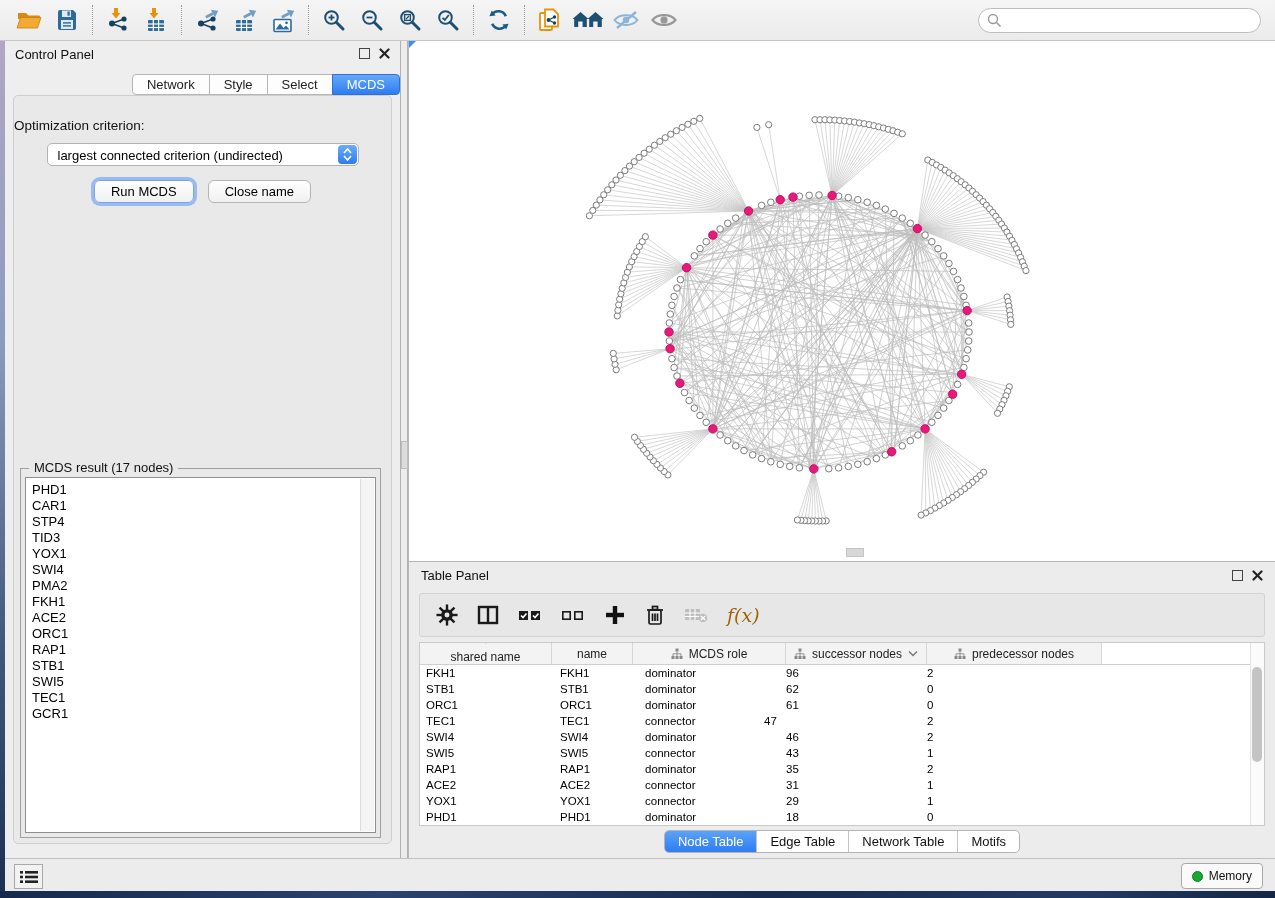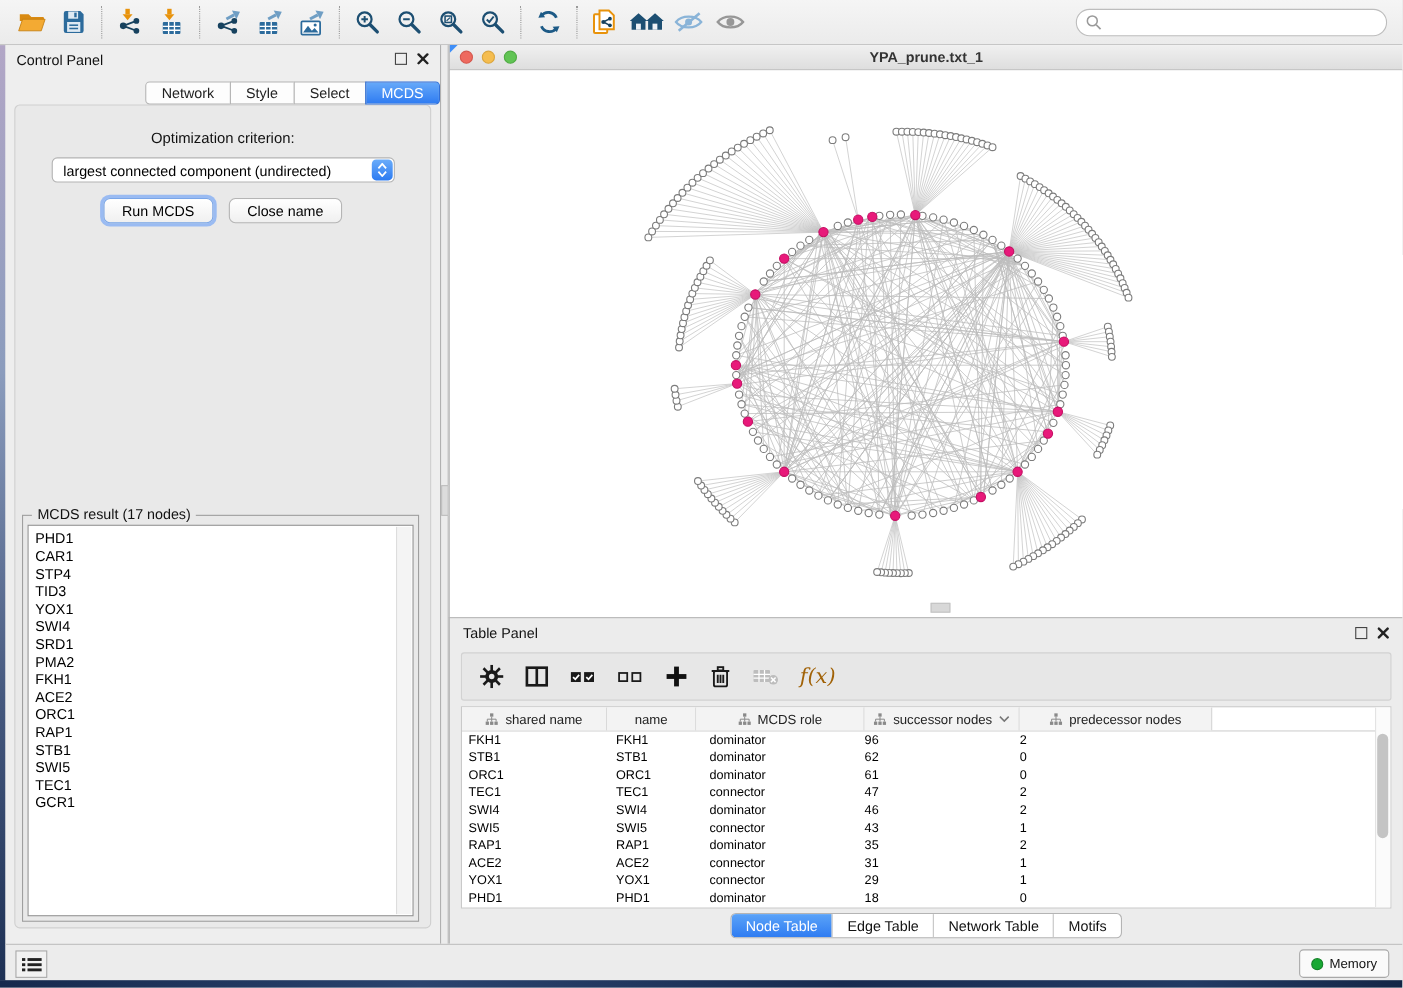--- a/index.html
+++ b/index.html
@@ -26,21 +26,21 @@
   .panel-title{position:absolute;left:10px;top:6px;font-size:13px;color:#111;}
   .panel-icons{position:absolute;right:10px;top:7px;display:flex;gap:9px;align-items:center;}
   .float-ic{width:9px;height:9px;border:1.6px solid #444;}
   .tabbar{position:absolute;top:33px;left:0;right:0;display:flex;justify-content:flex-end;z-index:2;}
   .tab{padding:2px 14px;font-size:13px;background:#fdfdfd;border:1px solid #b6b6b6;margin-left:-1px;color:#222;}
   .tab:first-child{border-radius:4px 0 0 4px;}
   .tab:last-child{border-radius:0 4px 4px 0;}
   .tab.active{background:linear-gradient(#66a9f9,#2f7cf2);color:#fff;border-color:#2f6fd8;}
   #cp-content{position:absolute;left:8px;top:54px;right:8px;bottom:14px;background:#e9e9e9;
     border:1px solid #cfcfcf;border-radius:5px;}
-  #opt-label{text-align:center;margin-top:22px;font-size:13.5px;color:#111;}
+  #opt-label{text-align:left;margin-top:22px;font-size:13.5px;color:#111;}
   #dropdown{position:relative;width:312px;height:23px;margin:10px auto 0 auto;background:#fff;
     border:1px solid #b3b3b3;border-radius:5px;font-size:13px;line-height:23px;padding-left:10px;box-sizing:border-box;}
   #dd-step{position:absolute;right:1px;top:1px;width:19px;height:19px;border-radius:4px;
     background:linear-gradient(#6aacfa,#2d7bf1);display:flex;flex-direction:column;align-items:center;justify-content:center;gap:1px;}
   .btn-row{display:flex;justify-content:center;gap:14px;margin-top:14px;}
   .mac-btn{height:23px;padding:0 16px;background:linear-gradient(#ffffff,#f0f0f0);border:1px solid #b5b5b5;
     border-radius:6px;font-size:13px;font-family:"Liberation Sans",sans-serif;}
   .focus-ring{box-shadow:0 0 0 3px rgba(90,150,250,.55);border-color:#7aa6e8;}
   #result-group{position:absolute;left:6px;right:10px;top:372px;height:368px;border:1px solid #9f9f9f;}
   #result-legend{position:absolute;top:-9px;left:8px;background:#e9e9e9;padding:0 5px;font-size:13px;color:#111;}
@@ -308,21 +308,21 @@
   </div>
   <div class="tabbar" id="cp-tabbar">
       <div class="tab">Network</div>
       <div class="tab">Style</div>
       <div class="tab">Select</div>
       <div class="tab active">MCDS</div>
     </div>
   <div id="cp-content">
     <div id="opt-label">Optimization criterion:</div>
     <div id="dropdown">
-      <span>largest connected component (undirected)</span>
+      <span>largest connected criterion (undirected)</span>
       <div id="dd-step">
         <svg width="9" height="6" viewBox="0 0 9 6">
             <polyline points="1,5 4.5,1 8,5" fill="none" stroke="#fff" stroke-width="1.6"></polyline>
           </svg>
         <svg width="9" height="6" viewBox="0 0 9 6">
             <polyline points="1,1 4.5,5 8,1" fill="none" stroke="#fff" stroke-width="1.6"></polyline>
           </svg>
       </div>
     </div>
     <div class="btn-row">
@@ -332,21 +332,20 @@
     <div id="result-group">
       <div id="result-legend">MCDS result (17 nodes)</div>
       <div id="result-list">
         <div id="result-items">
             <div class="result-item">PHD1</div>
             <div class="result-item">CAR1</div>
             <div class="result-item">STP4</div>
             <div class="result-item">TID3</div>
             <div class="result-item">YOX1</div>
             <div class="result-item">SWI4</div>
-            <div class="result-item">SRD1</div>
             <div class="result-item">PMA2</div>
             <div class="result-item">FKH1</div>
             <div class="result-item">ACE2</div>
             <div class="result-item">ORC1</div>
             <div class="result-item">RAP1</div>
             <div class="result-item">STB1</div>
             <div class="result-item">SWI5</div>
             <div class="result-item">TEC1</div>
             <div class="result-item">GCR1</div>
           </div>
@@ -357,28 +356,20 @@
 </div>
 
 <div id="v-splitter">
   <div id="v-grip"></div>
 </div>
 
 <div id="right-side">
 
   <div id="network-panel">
     <div id="net-corner"></div>
-    <div id="net-titlebar">
-      <div id="traffic">
-        <div class="tl red"></div>
-        <div class="tl yellow"></div>
-        <div class="tl green"></div>
-      </div>
-      <div id="net-title">YPA_prune.txt_1</div>
-    </div>
     <div id="net-canvas">
       <svg id="graph-svg" width="866" height="497" viewBox="0 0 866 497">
           <line x1="508.4" y1="164.6" x2="400.2" y2="404.7" stroke="#bdbdbd" stroke-width="0.7"></line>
           <line x1="508.4" y1="164.6" x2="390.4" y2="403.8" stroke="#bdbdbd" stroke-width="0.7"></line>
           <line x1="508.4" y1="164.6" x2="318.7" y2="376.7" stroke="#bdbdbd" stroke-width="0.7"></line>
           <line x1="508.4" y1="164.6" x2="335.0" y2="386.6" stroke="#bdbdbd" stroke-width="0.7"></line>
           <line x1="508.4" y1="164.6" x2="285.3" y2="191.9" stroke="#bdbdbd" stroke-width="0.7"></line>
           <line x1="508.4" y1="164.6" x2="380.7" y2="402.4" stroke="#bdbdbd" stroke-width="0.7"></line>
           <line x1="508.4" y1="164.6" x2="390.4" y2="403.8" stroke="#bdbdbd" stroke-width="0.7"></line>
           <line x1="508.4" y1="164.6" x2="318.7" y2="376.7" stroke="#bdbdbd" stroke-width="0.7"></line>
@@ -1101,21 +1092,21 @@
           <g stroke="#fff" stroke-width="1.4">
               <line x1="16.9" y1="10.9" x2="21.1" y2="15.1"></line>
               <line x1="21.1" y1="10.9" x2="16.9" y2="15.1"></line>
             </g>
         </svg>
       </span>
       <span class="fx">f(x)</span>
     </div>
     <div id="tbl">
       <div id="tbl-head">
-          <div class="th" style="left: 0px; width: 132px;">
+          <div class="th" style="left: 0px; width: 132px; flex-direction: column;">
             <svg width="12" height="12" viewBox="0 0 12 12">
               <g fill="#8a8a8a">
                 <rect x="4.5" y="0.5" width="3" height="3"></rect>
                 <rect x="0.5" y="8" width="3" height="3"></rect>
                 <rect x="4.5" y="8" width="3" height="3"></rect>
                 <rect x="8.5" y="8" width="3" height="3"></rect>
               </g>
               <path d="M6 3.5 V5.8 M2 8 V5.8 H10 V8 M6 5.8 V8" stroke="#8a8a8a" stroke-width="0.9" fill="none"></path>
             </svg>
             <span>shared name</span>
@@ -1182,21 +1173,21 @@
             <div class="td" style="left: 0px; width: 132px; padding-left: 6px;">ORC1</div>
             <div class="td" style="left: 132px; width: 81px; padding-left: 8px;">ORC1</div>
             <div class="td" style="left: 213px; width: 153px; padding-left: 12px;">dominator</div>
             <div class="td num" style="left: 366px; width: 141px; padding-left: 0px; padding-right: 8px;">61</div>
             <div class="td num" style="left: 507px; width: 175px; padding-left: 0px; padding-right: 8px;">0</div>
           </div>
           <div class="tr">
             <div class="td" style="left: 0px; width: 132px; padding-left: 6px;">TEC1</div>
             <div class="td" style="left: 132px; width: 81px; padding-left: 8px;">TEC1</div>
             <div class="td" style="left: 213px; width: 153px; padding-left: 12px;">connector</div>
-            <div class="td num" style="left: 366px; width: 141px; padding-left: 0px; padding-right: 8px;">47</div>
+            <div class="td num" style="left: 344px; width: 141px; padding-left: 0px; padding-right: 8px;">47</div>
             <div class="td num" style="left: 507px; width: 175px; padding-left: 0px; padding-right: 8px;">2</div>
           </div>
           <div class="tr">
             <div class="td" style="left: 0px; width: 132px; padding-left: 6px;">SWI4</div>
             <div class="td" style="left: 132px; width: 81px; padding-left: 8px;">SWI4</div>
             <div class="td" style="left: 213px; width: 153px; padding-left: 12px;">dominator</div>
             <div class="td num" style="left: 366px; width: 141px; padding-left: 0px; padding-right: 8px;">46</div>
             <div class="td num" style="left: 507px; width: 175px; padding-left: 0px; padding-right: 8px;">2</div>
           </div>
           <div class="tr">

